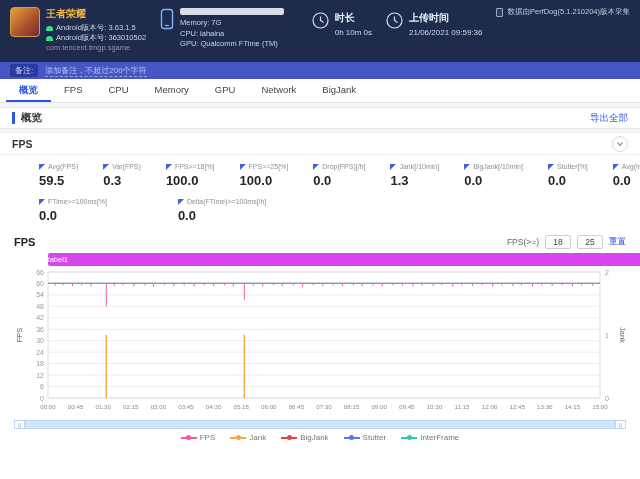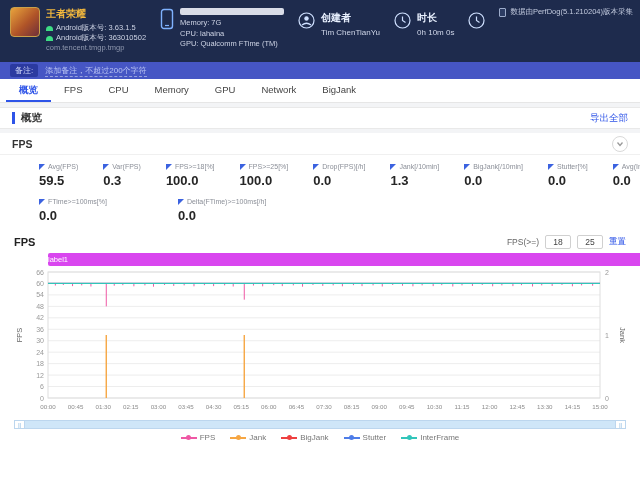--- a/index.html
+++ b/index.html
@@ -95,65 +95,58 @@
       <div>
         <div class="game-name">王者荣耀</div>
         <div class="game-line">
           <span class="android-icon"></span>
           <span>Android版本号: 3.63.1.5</span>
         </div>
         <div class="game-line">
           <span class="android-icon"></span>
           <span>Android版本号: 363010502</span>
         </div>
-        <div class="game-line pkg">com.tencent.tmgp.tmgp</div>
+        <div class="game-line pkg">com.tencent.tmgp.sgame</div>
       </div>
     </div>
 
     <div class="device">
       <svg class="hicon" width="14" height="22" viewBox="0 0 14 22">
         <rect x="1.5" y="1.5" width="11" height="19" rx="2.5" fill="none" stroke="#7fb2ff" stroke-width="1.4"></rect>
         <line x1="5" y1="17.5" x2="9" y2="17.5" stroke="#7fb2ff" stroke-width="1.2"></line>
       </svg>
       <div class="device-meta">
         <div class="redact"></div>
         <div>Memory: 7G</div>
         <div>CPU: lahaina</div>
         <div>GPU: Qualcomm FTime (TM)</div>
       </div>
     </div>
 
-    <div class="hcol">
-      <svg class="hicon" width="17" height="17" viewBox="0 0 17 17">
-        <circle cx="8.5" cy="8.5" r="7.5" fill="none" stroke="#cfe0ff" stroke-width="1.2"></circle>
-        <circle cx="8.5" cy="6.5" r="2.2" fill="#cfe0ff"></circle>
-        <path d="M4 13 Q8.5 9.5 13 13" fill="none" stroke="#cfe0ff" stroke-width="1.4"></path>
-      </svg>
-      <div>
-        <div class="hlabel">创建者</div>
-        <div class="hvalue">Tim ChenTianYu</div>
-      </div>
-    </div>
 
     <div class="hcol">
       <svg class="hicon" width="17" height="17" viewBox="0 0 17 17">
         <circle cx="8.5" cy="8.5" r="7.5" fill="none" stroke="#cfe0ff" stroke-width="1.2"></circle>
         <path d="M8.5 4.5 V8.5 L11.5 10.5" fill="none" stroke="#cfe0ff" stroke-width="1.2"></path>
       </svg>
       <div>
         <div class="hlabel">时长</div>
         <div class="hvalue">0h 10m 0s</div>
       </div>
     </div>
 
     <div class="hcol">
       <svg class="hicon" width="17" height="17" viewBox="0 0 17 17">
         <circle cx="8.5" cy="8.5" r="7.5" fill="none" stroke="#cfe0ff" stroke-width="1.2"></circle>
         <path d="M8.5 4.5 V8.5 L11.5 10.5" fill="none" stroke="#cfe0ff" stroke-width="1.2"></path>
       </svg>
+      <div>
+        <div class="hlabel">上传时间</div>
+        <div class="hvalue">21/06/2021 09:59:36</div>
+      </div>
     </div>
 
     <div class="hright">
       <div class="collect">
         <span class="doc-icon"></span>
         <span>数据由PerfDog(5.1.210204)版本采集</span>
       </div>
 
     </div>
   </header>

